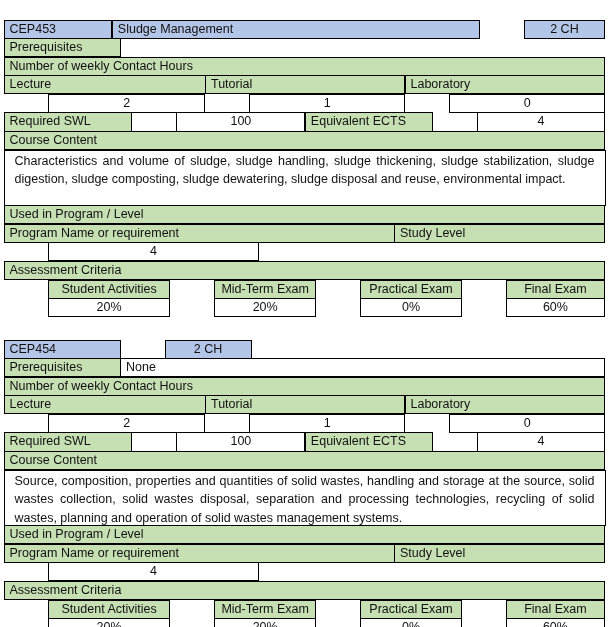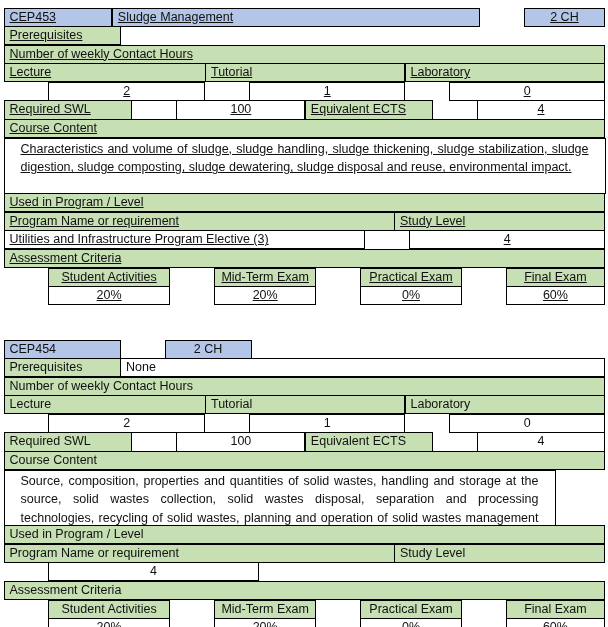--- a/index.html
+++ b/index.html
@@ -7,26 +7,26 @@
          font-family:"Liberation Sans", sans-serif; font-size:12.5px; color:#111; }
   .course { position:absolute; left:4px; width:601px; }
   .row { display:flex; height:18.6px; box-sizing:border-box; }
   .cell { box-sizing:border-box; border:1px solid #000; margin:-0.5px 0 0 -0.5px;
           padding:0 5px; line-height:17px; white-space:nowrap; overflow:hidden; }
   .blue { background:#b4c6e7; }
   .green { background:#c6e0b4; }
   .white { background:#ffffff; }
   .center { text-align:center;margin-left:44px; }
   .content { display:block; height:auto; }
-  .content .cell { white-space:normal; line-height:18.6px; padding:1px 16px; text-align:justify; height:56px; }
+  .content .cell { white-space:normal; line-height:18.6px; padding:1px 10px; text-align:justify; height:56px; }
 </style>
 </head>
 <body>
 
-<div class="course" style="top:8px;text-decoration:underline;">
+<div class="course" style="top:20px;">
   <div class="row">
     <div class="cell blue" style="width:117px">CEP453</div>
     <div class="cell blue" style="width:398px">Sludge Management</div>
     <div class="cell blue center" style="width:87px">2 CH</div>
   </div>
   <div class="row">
     <div class="cell green" style="width:117px">Prerequisites</div>
   </div>
   <div class="row">
     <div class="cell green" style="width:602px">Number of weekly Contact Hours</div>
@@ -54,21 +54,20 @@
     <div class="cell white" style="width:602px">Characteristics and volume of sludge, sludge handling, sludge thickening, sludge stabilization, sludge digestion, sludge composting, sludge dewatering, sludge disposal and reuse, environmental impact.</div>
   </div>
   <div class="row">
     <div class="cell green" style="width:602px">Used in Program / Level</div>
   </div>
   <div class="row">
     <div class="cell green" style="width:391px">Program Name or requirement</div>
     <div class="cell green" style="width:211px">Study Level</div>
   </div>
   <div class="row">
-    <div class="cell white" style="width:391px">Utilities and Infrastructure Program Elective (3)</div>
     <div class="cell white center" style="width:211px">4</div>
   </div>
   <div class="row">
     <div class="cell green" style="width:602px">Assessment Criteria</div>
   </div>
   <div class="row">
     <div class="cell green center" style="width:174px">Student Activities</div>
     <div class="cell green center" style="width:144px">Mid-Term Exam</div>
     <div class="cell green center" style="width:144px">Practical Exam</div>
     <div class="cell green center" style="width:140px">Final Exam</div>
@@ -106,21 +105,21 @@
   <div class="row">
     <div class="cell green" style="width:151px">Required SWL</div>
     <div class="cell white center" style="width:151px">100</div>
     <div class="cell green" style="width:150px">Equivalent ECTS</div>
     <div class="cell white center" style="width:150px">4</div>
   </div>
   <div class="row">
     <div class="cell green" style="width:602px">Course Content</div>
   </div>
   <div class="row content">
-    <div class="cell white" style="width:552px">Source, composition, properties and quantities of solid wastes, handling and storage at the source, solid wastes collection, solid wastes disposal, separation and processing technologies, recycling of solid wastes, planning and operation of solid wastes management systems.</div>
+    <div class="cell white" style="width:602px">Source, composition, properties and quantities of solid wastes, handling and storage at the source, solid wastes collection, solid wastes disposal, separation and processing technologies, recycling of solid wastes, planning and operation of solid wastes management systems.</div>
   </div>
   <div class="row">
     <div class="cell green" style="width:602px">Used in Program / Level</div>
   </div>
   <div class="row">
     <div class="cell green" style="width:391px">Program Name or requirement</div>
     <div class="cell green" style="width:211px">Study Level</div>
   </div>
   <div class="row">
     <div class="cell white center" style="width:211px">4</div>

